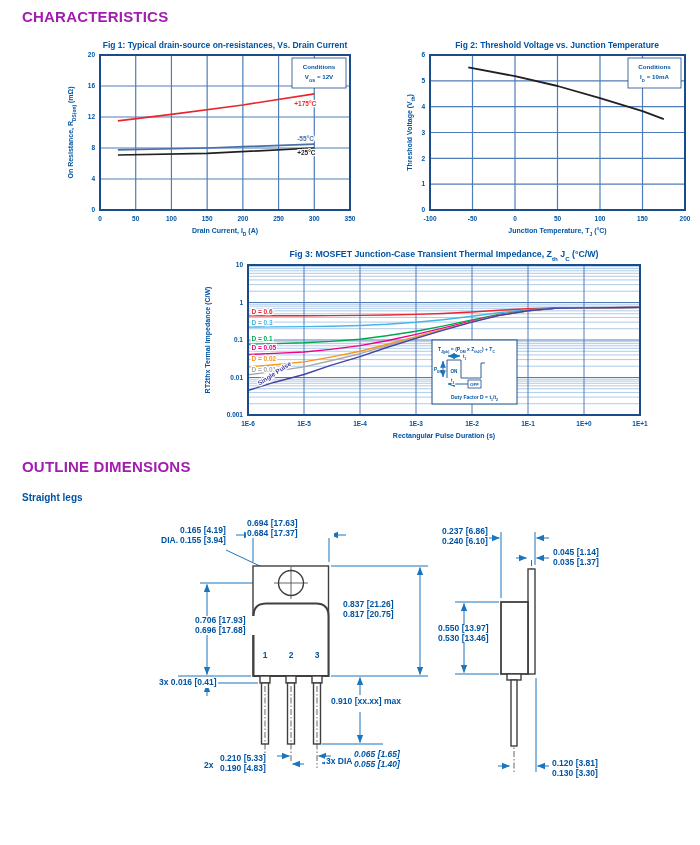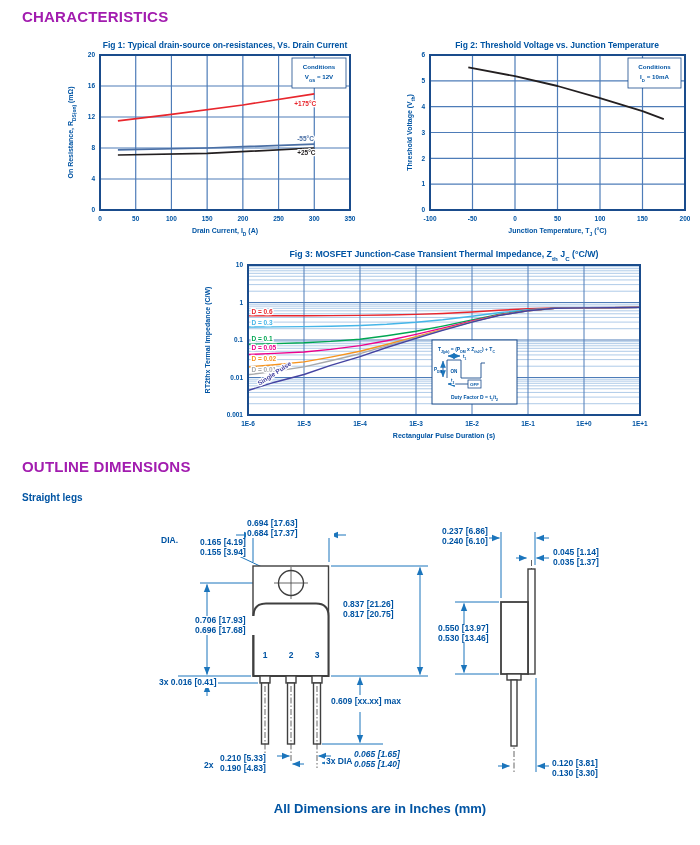--- a/index.html
+++ b/index.html
@@ -265,39 +265,38 @@
     </g>
 
     <g>
       <text x="265" y="158" fill="#0054a3" font-size="8.5" font-weight="bold" text-anchor="middle">1</text>
       <text x="291" y="158" fill="#0054a3" font-size="8.5" font-weight="bold" text-anchor="middle">2</text>
       <text x="317" y="158" fill="#0054a3" font-size="8.5" font-weight="bold" text-anchor="middle">3</text>
     </g>
   </svg>
 
   <div class="dim" style="left:160px; top:536px;">DIA.</div>
-  <div class="dim" style="left:179px; top:538px;margin-left:20px;">0.165 [4.19]
+  <div class="dim" style="left:179px; top:526px;">0.165 [4.19]
 0.155 [3.94]</div>
   <div class="dim center" style="left:246px; top:519px; width:88px;">0.694 [17.63]
 0.684 [17.37]</div>
   <div class="dim center" style="left:194px; top:616px; width:66px;">0.706 [17.93]
 0.696 [17.68]</div>
   <div class="dim center" style="left:342px; top:600px; width:76px;">0.837 [21.26]
 0.817 [20.75]</div>
   <div class="dim" style="left:158px; top:678px;">3x 0.016 [0.41]</div>
-  <div class="dim" style="left:330px; top:697px;">0.609 [xx.xx] max</div>
+  <div class="dim" style="left:330px; top:697px;">0.910 [xx.xx] max</div>
   <div class="dim" style="left:203px; top:761px;">2x</div>
   <div class="dim" style="left:219px; top:754px;">0.210 [5.33]
 0.190 [4.83]</div>
   <div class="dim" style="left:325px; top:757px;">3x DIA.</div>
   <div class="dim" style="left:353px; top:750px;font-style:italic;">0.065 [1.65]
 0.055 [1.40]</div>
   <div class="dim" style="left:441px; top:527px;">0.237 [6.86]
 0.240 [6.10]</div>
   <div class="dim" style="left:552px; top:548px;">0.045 [1.14]
 0.035 [1.37]</div>
   <div class="dim" style="left:437px; top:624px;">0.550 [13.97]
 0.530 [13.46]</div>
   <div class="dim" style="left:551px; top:759px;">0.120 [3.81]
 0.130 [3.30]</div>
 
-  <div class="footer">All Dimensions are in Inches (mm)</div>
 </div>
 
 </body></html>

